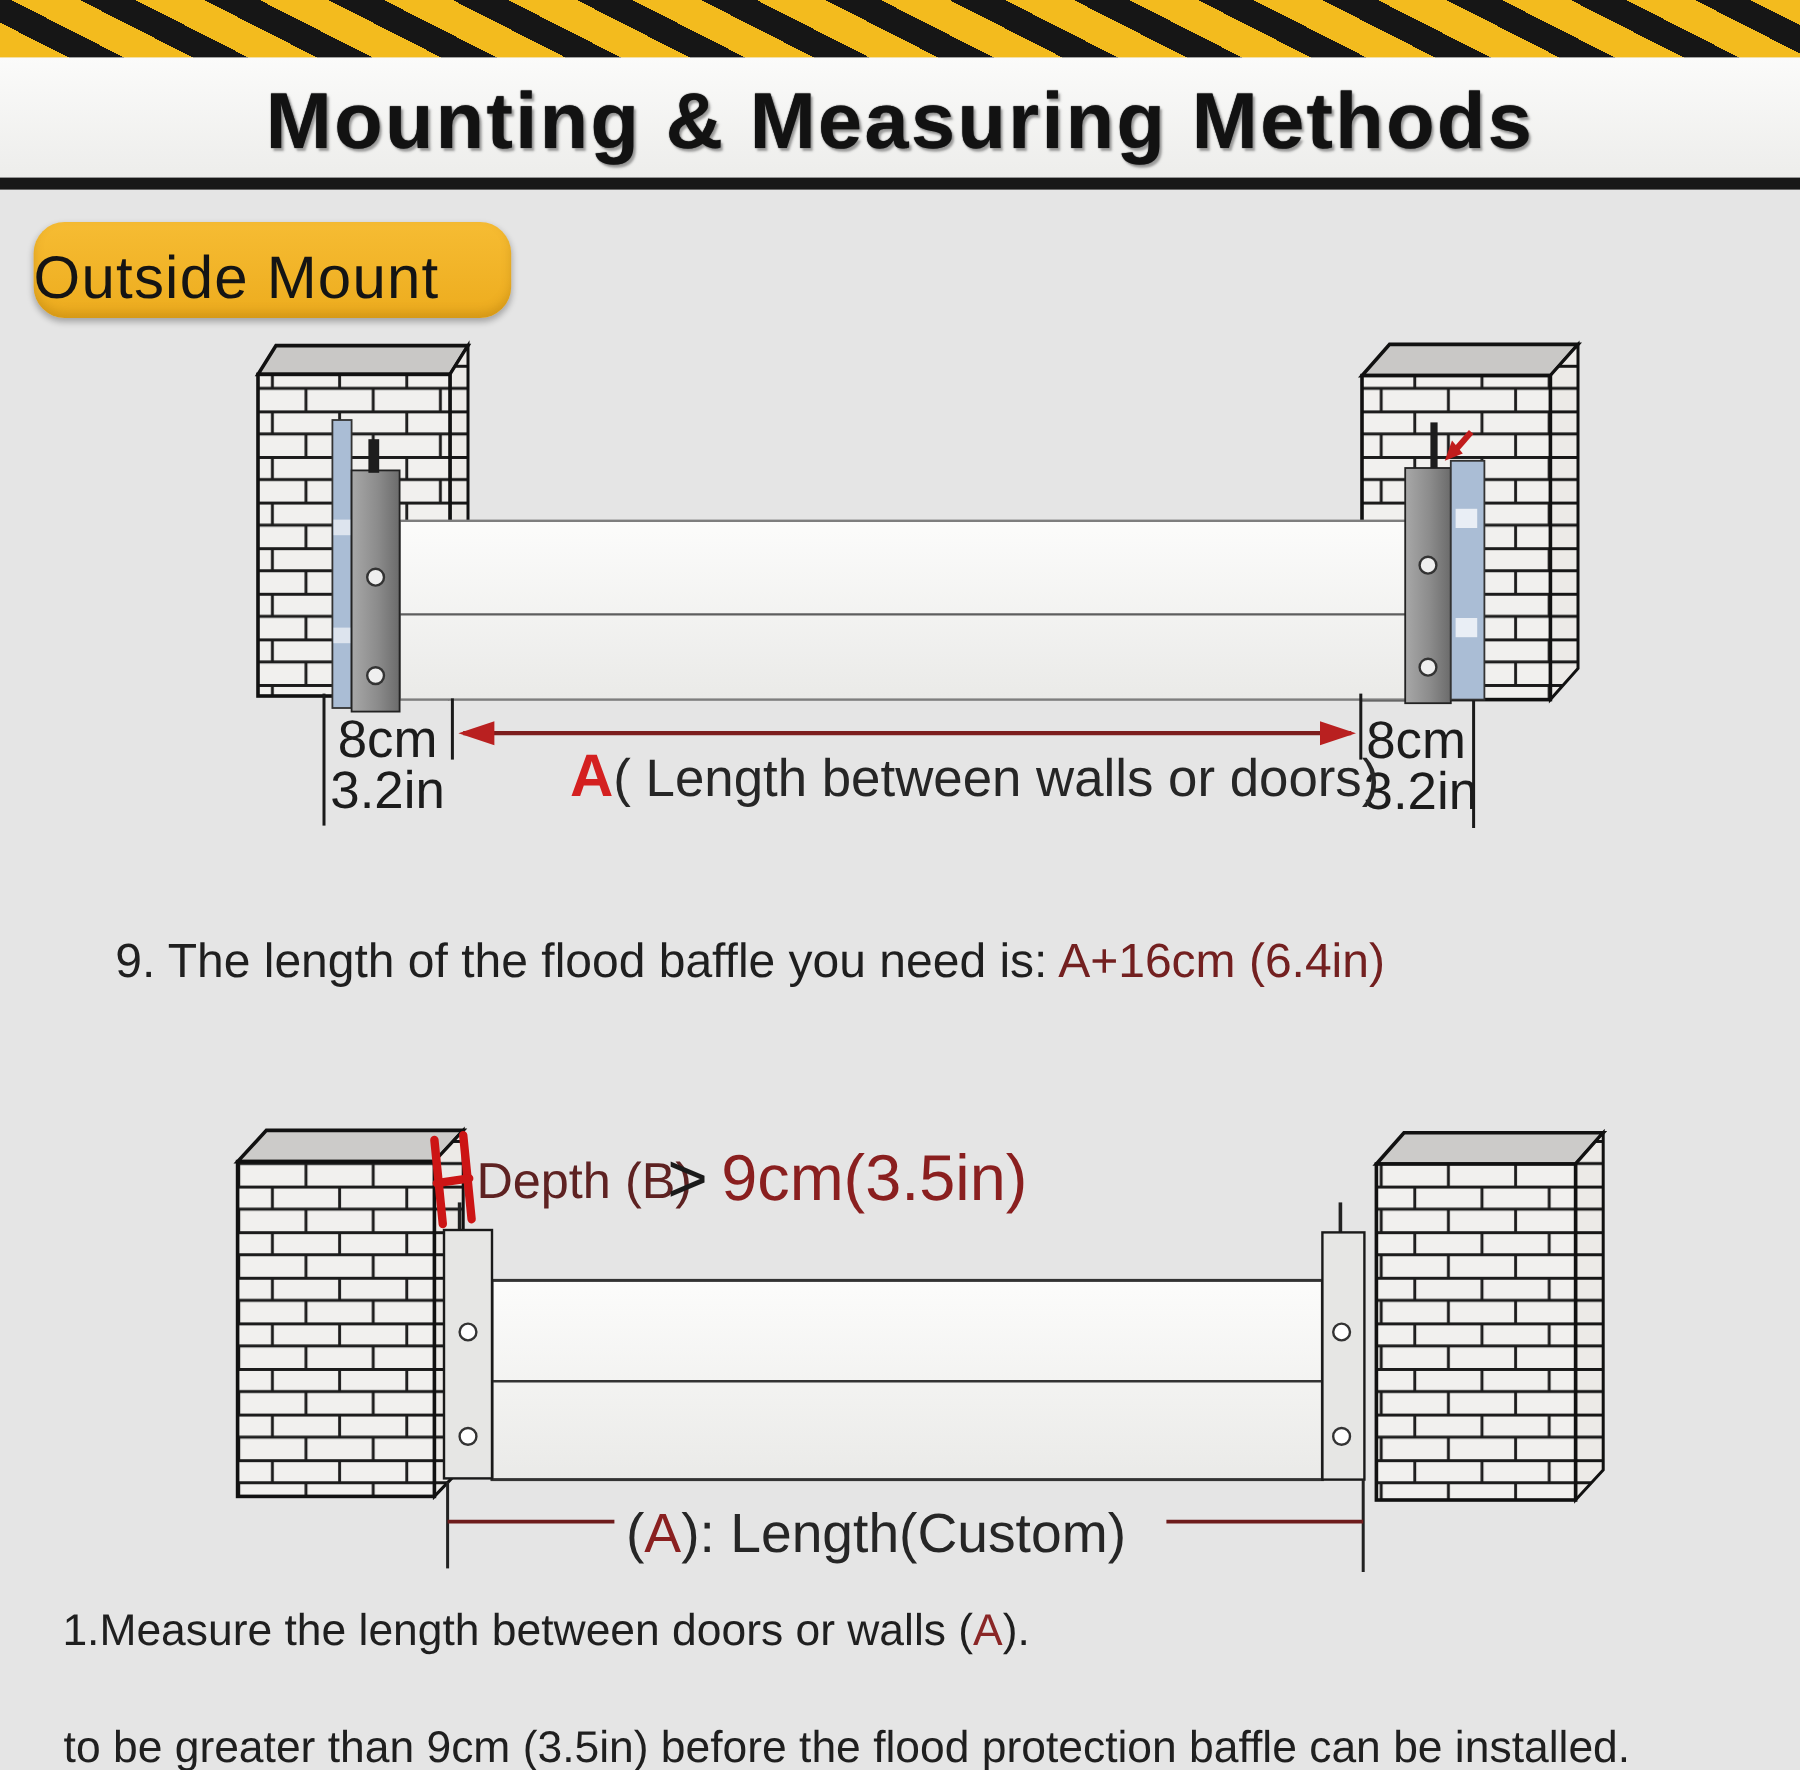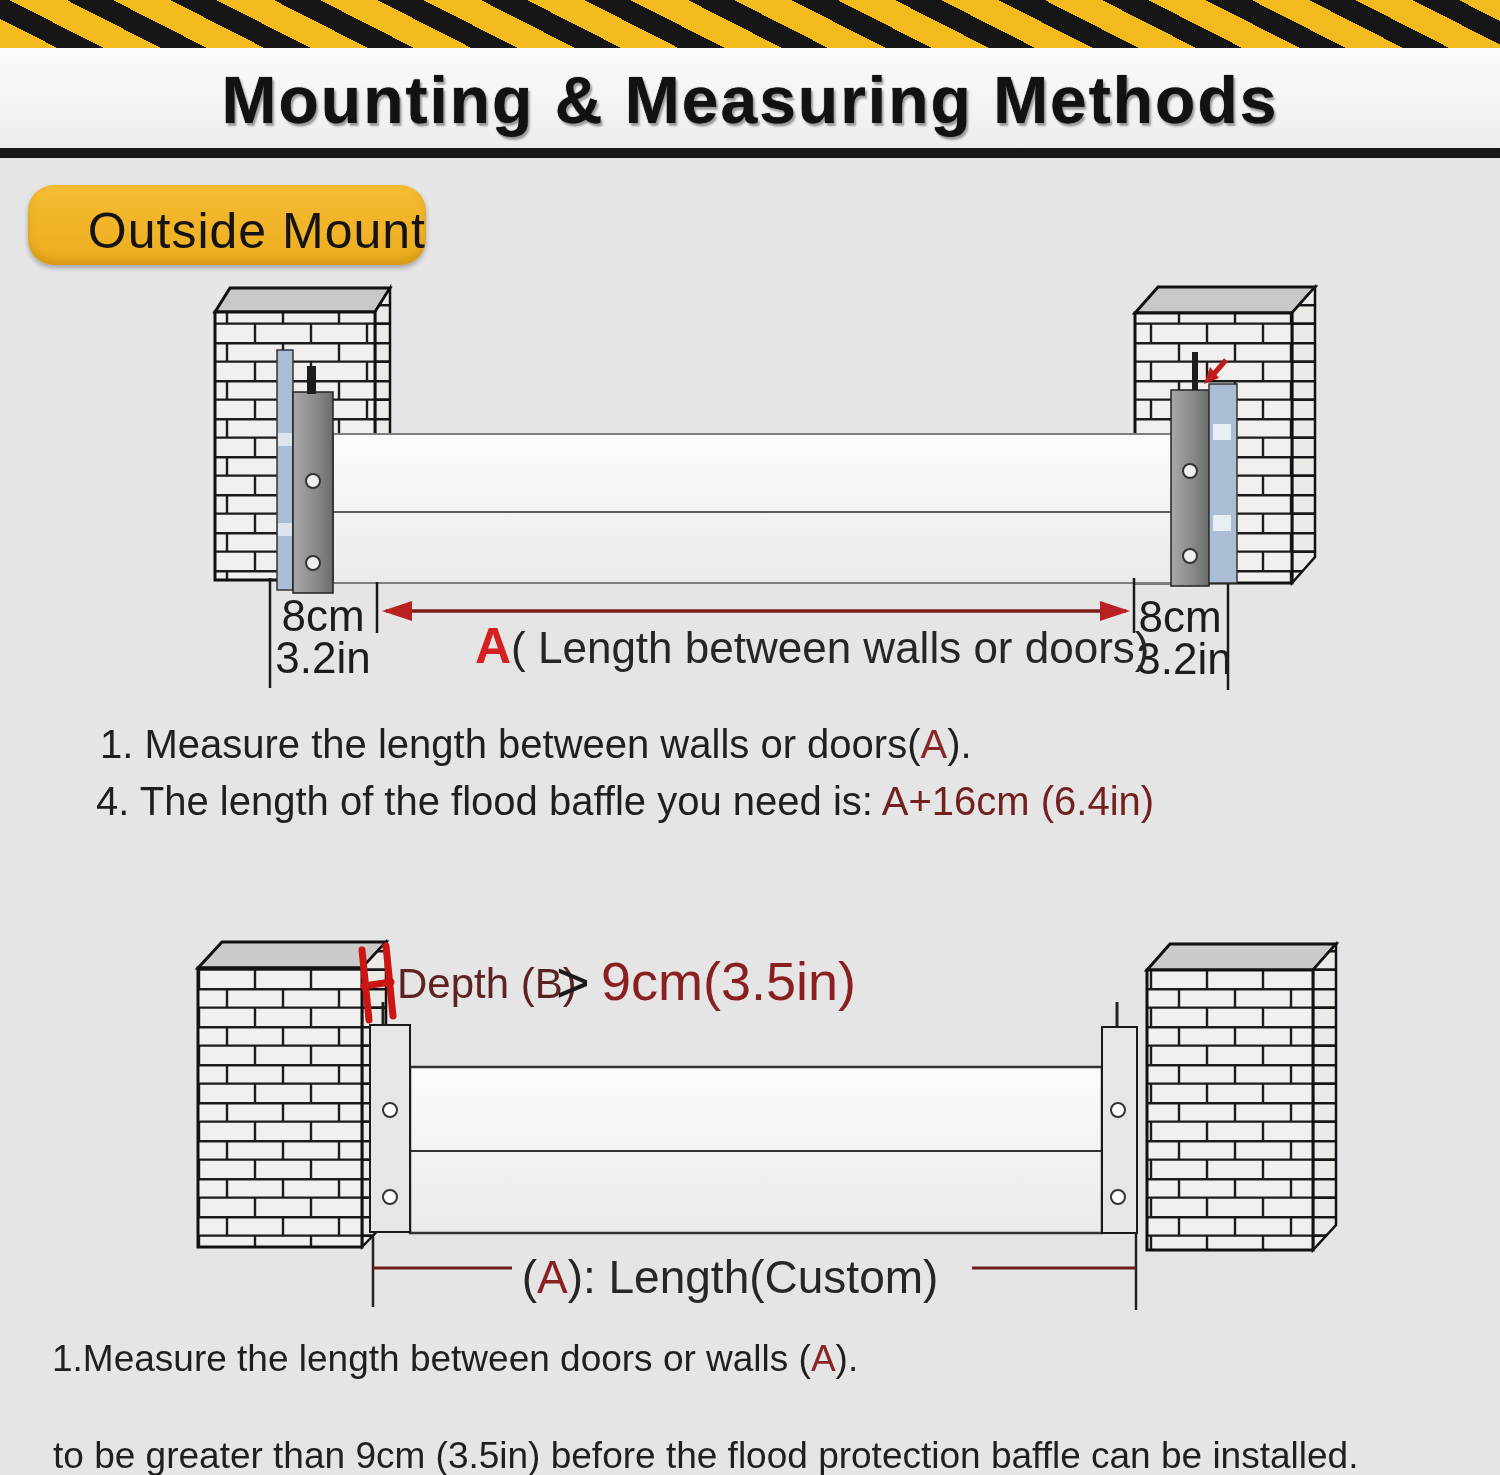--- a/index.html
+++ b/index.html
@@ -14,21 +14,21 @@
         background:linear-gradient(#fbfbfa,#ededeb);}
   .page-title{position:absolute;left:0;top:52px;width:1500px;height:96px;line-height:96px;
         text-align:center;font-size:66px;font-weight:700;letter-spacing:2px;color:#121212;
         text-shadow:2px 3px 2px rgba(110,110,110,.65), 0 0 1px #000;}
   .black-bar{position:absolute;left:0;top:148px;width:1500px;height:10px;background:#181818;}
 
   
   .section-label{position:absolute;left:28px;width:398px;height:80px;
         background:linear-gradient(#f6bc33,#edac1e);border-radius:26px;
         box-shadow:0 3px 5px rgba(0,0,0,.28), inset 0 -5px 8px rgba(140,90,0,.25);
-        color:#141414;font-size:50px;text-align:right;line-height:92px;letter-spacing:1px;}
+        color:#141414;font-size:50px;text-align:left;line-height:92px;letter-spacing:1px;}
   #label-outside{top:185px;}
   #label-inside{top:838px;}
 
   
   #diagram-svg{position:absolute;left:0;top:0;width:1500px;height:1475px;}
   #diagram-svg text{font-family:"Liberation Sans", sans-serif;}
 
   
   .instr{position:absolute;white-space:nowrap;color:#1f1f1f;font-size:40px;}
   .instr.small{font-size:37px;}
@@ -180,25 +180,22 @@
         <line x1="1136" y1="1233" x2="1136" y2="1310" stroke="#222" stroke-width="2.5"></line>
         <line x1="373" y1="1268" x2="512" y2="1268" stroke="#6e1c1c" stroke-width="3"></line>
         <line x1="972" y1="1268" x2="1136" y2="1268" stroke="#6e1c1c" stroke-width="3"></line>
         <text x="730" y="1293" text-anchor="middle">
           <tspan font-size="46" fill="#262626">(</tspan><tspan font-size="46" fill="#8a2020">A</tspan><tspan font-size="46" fill="#262626">): Length(Custom)</tspan>
         </text>
       </g>
     </g>
   </svg>
 
-  <div class="instr" style="left:100px;top:722px;">
-    <span>1. Measure the length between walls or doors(</span><span class="t-red">A</span><span>).</span>
-  </div>
   <div class="instr" style="left:96px;top:779px;">
-    <span>4. The length of the flood baffle you need is: </span><span class="t-darkred">A+16cm (6.4in)</span>
+    <span>9. The length of the flood baffle you need is: </span><span class="t-darkred">A+16cm (6.4in)</span>
   </div>
 
   <div class="instr small" style="left:52px;top:1338px;text-align:right;">
     <span>1.Measure the length between doors or walls (</span><span class="t-red">A</span><span>).</span>
   </div>
   <div class="instr small" style="left:53px;top:1435px;">
     <span>to be greater than 9cm (3.5in) before the flood protection baffle can be installed.</span>
   </div>
 
 </div>

